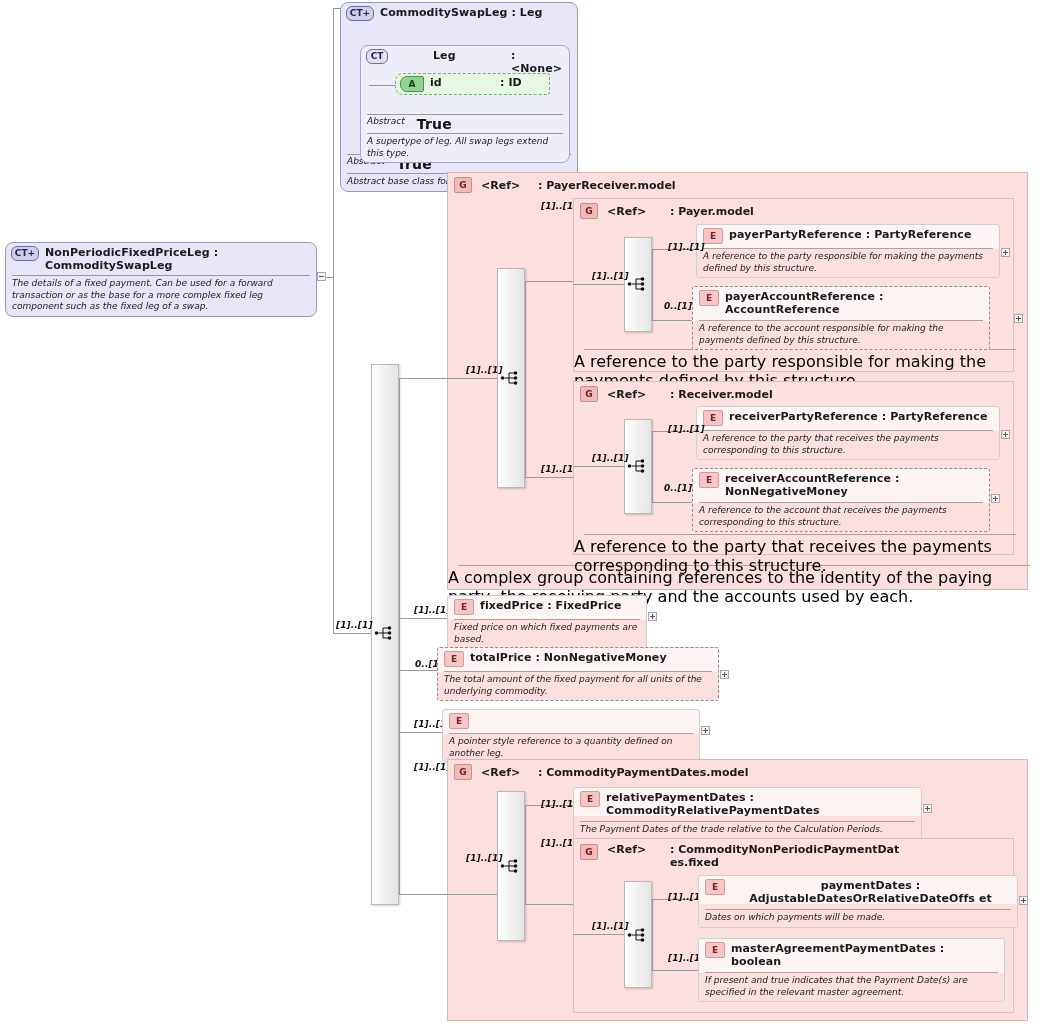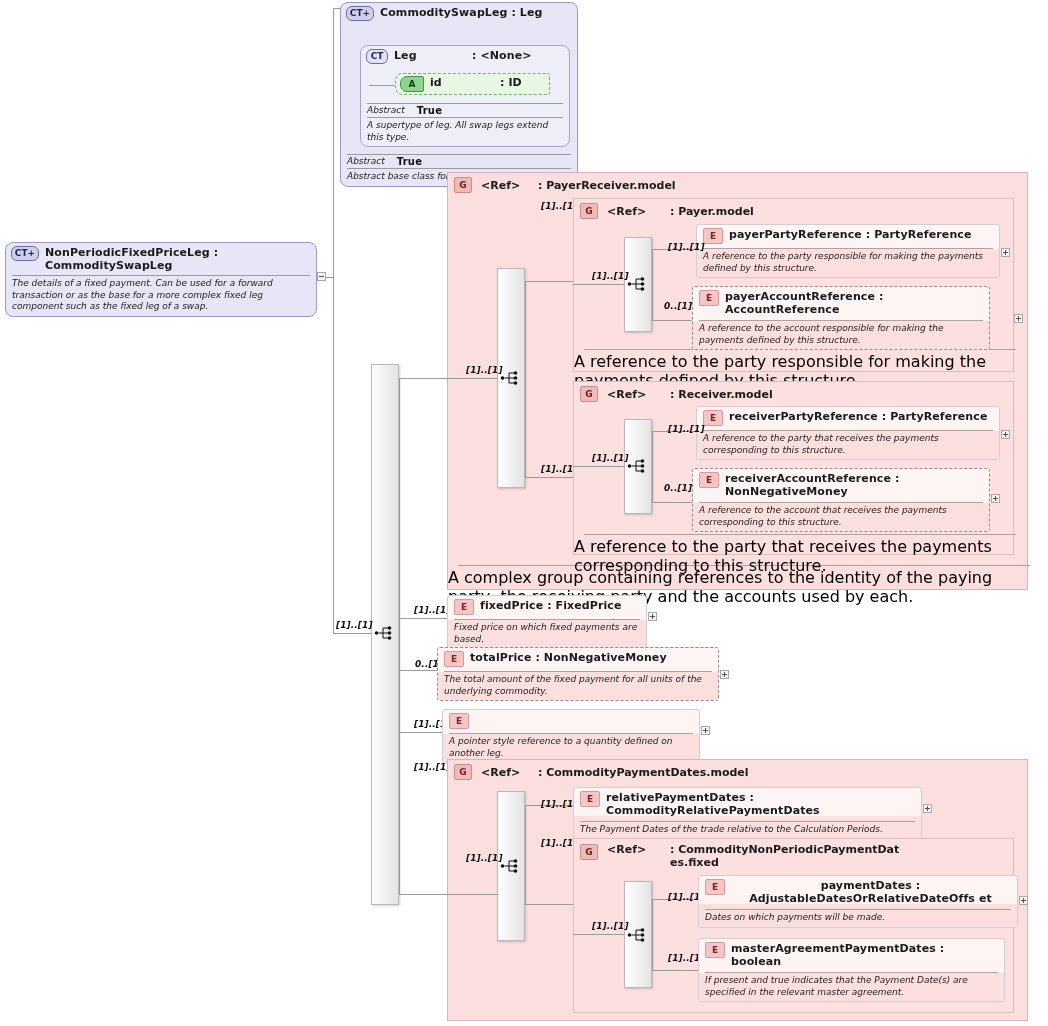--- a/index.html
+++ b/index.html
@@ -30,21 +30,21 @@
   
   .ct{background:#e6e6f6;border:1px solid #9a9ac4;border-radius:8px;}
   .ct .doc{color:#1c1c1c;}
   .ct-inner{background:#eeeef8;border:1px solid #a5a5cc;border-radius:8px;}
 
   .attr{background:#e8f6e4;border:1px dashed #76ad76;border-radius:8px 3px 3px 8px;}
 
   
   .prow{display:flex;gap:12px;padding:1px 6px 1px 6px;font-size:9px;}
   .prow i{font-style:italic;color:#1c1c1c;}
-  .prow b{font-weight:bold;color:#111;font-size:10px;letter-spacing:.2px;}
+  .prow b{font-weight:bold;color:#111;font-size:14px;letter-spacing:.2px;}
 
   
   .grp{background:#fbdede;border:1px solid #d9b5b5;}
   .grp-l2{background:#fcdfdf;border:1px solid #ddbdbd;}
   .grp .title{display:flex;align-items:center;gap:9px;padding:4px 6px;}
   .grp .ref{font-size:11px;font-weight:bold;color:#1a1a1a;}
   .grp .tname{font-size:11px;font-weight:bold;color:#1a1a1a;}
 
   
   .elem{background:linear-gradient(180deg,#fdf4f4 0%,#fdf4f4 55%,#fbdede 55%,#fbdede 100%);
@@ -118,21 +118,21 @@
 
 <div class="node ct abs" style="left:340px;top:2px;width:238px;">
   <div class="hdr">
     <span class="badge b-ct">CT+</span>
     <span class="nm">CommoditySwapLeg : Leg</span>
   </div>
 
   <div class="node ct-inner abs" style="left:19px;top:42px;width:210px;">
     <div class="hdr">
       <span class="badge b-ct2">CT</span>
-      <span class="nm" style="min-width:72px;">Leg</span>
+      <span class="nm" style="min-width:72px;margin-left:39px;">Leg</span>
       <span class="nm">: &lt;None&gt;</span>
     </div>
 
     <div class="ln lnh abs" style="left:8px;top:39px;width:26px;"></div>
     <div class="node attr abs" style="left:34px;top:27px;width:155px;">
       <div class="hdr" style="padding:2px 6px 2px 4px;">
         <span class="badge b-a">A</span>
         <span class="nm" style="min-width:64px;">id</span>
         <span class="nm">: ID</span>
       </div>

